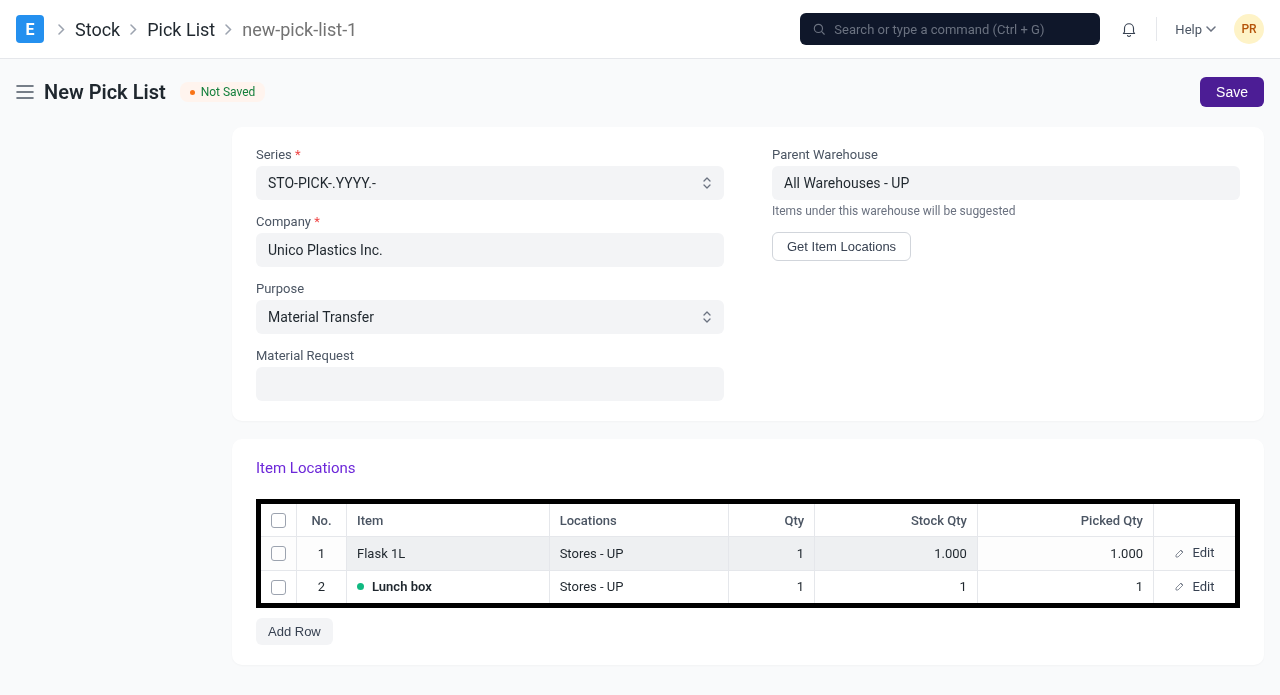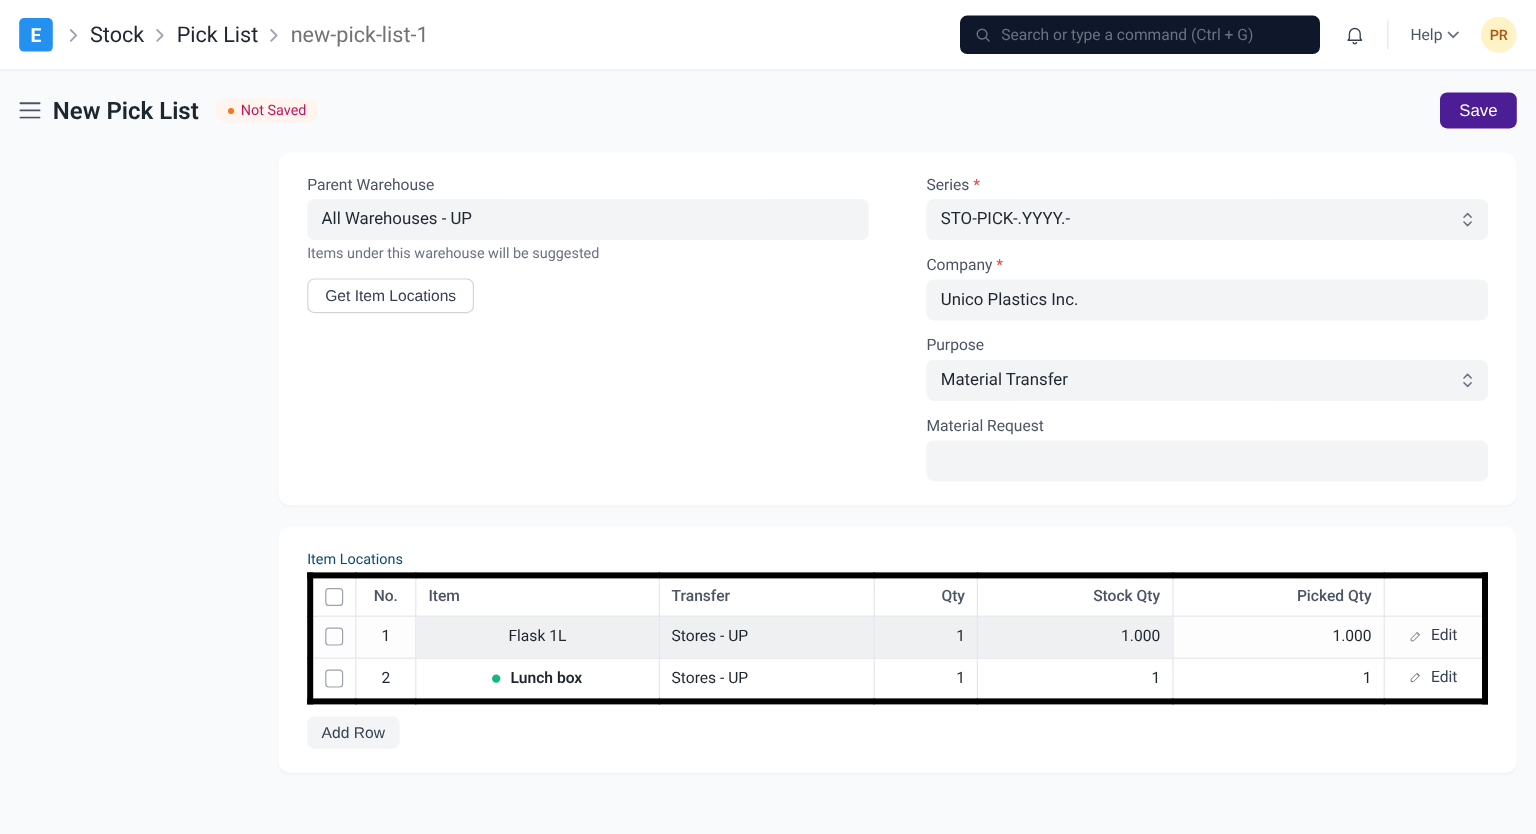--- a/index.html
+++ b/index.html
@@ -62,21 +62,21 @@
       overflow-y: auto;
     }
     .page-header {
       display: flex; align-items: center;
       padding: 18px 16px 20px 16px;
     }
     .menu-icon { margin-right: 10px; color: #4b5563; display:flex;}
     .page-title { font-size: 20px; font-weight: 600; margin-right: 14px; }
     .status-chip {
       background: #fff4ee;
-      color: #be185d;
+      color: #15803d;
       padding: 3px 10px; border-radius: 8px; font-size: 12px;
       display: flex; align-items: center; gap: 6px;
     }
     .status-chip::before { content: ""; width: 5px; height: 5px; border-radius: 50%; background: #f97316; }
     .btn-primary {
       background: #4c1d95; color: #fff; border: none;
       padding: 7px 16px; border-radius: 6px; font-size: 14px;
       cursor: pointer;
     }
     .card {
@@ -99,40 +99,40 @@
       padding: 0 12px; font-size: 14px; color: #1f272e;
       display:flex; align-items:center; justify-content: space-between;
     }
     .select .updown { color: #6b7280; display:flex; flex-direction:column; line-height:6px;}
     .help-text { font-size: 12px; color: #6b7280; margin-top: 4px;}
     .btn-secondary {
       background: #fff; border: 1px solid #d1d5db; border-radius: 6px;
       padding: 6px 14px; font-size: 13px; color: #374151; cursor: pointer;
       width: fit-content;
     }
-    .section-title { font-size: 12px; color: #0c4a6e; margin-bottom: 4px; }
+    .section-title { font-size: 15px; color: #6d28d9; margin-bottom: 22px; }
     table {
       width: 100%; border-collapse: collapse; font-size: 13px;
       border: 5px solid #000000; border-radius: 6px;
     }
     th, td {
       border: 1px solid #e5e7eb; padding: 8px 10px; text-align: left;
     }
     th { color: #4b5563; font-weight: 500; background: #fff;}
     .col-check { width: 38px; text-align:center;}
     .col-no { width: 50px; text-align:center;}
     .col-qty, .col-stock, .col-picked { text-align: right; }
     .col-edit { width: 84px; text-align:center;}
     .checkbox {
       width: 15px; height: 15px; border: 1.5px solid #9ca3af; border-radius: 3px;
       display: inline-block; vertical-align: middle;
     }
     .row-highlight td { background: #fdfdfd; }
     .row-highlight td.shadecell { background: #eef0f2; }
-    .item-cell { display:flex; align-items:center; gap:8px;justify-content:center;}
+    .item-cell { display:flex; align-items:center; gap:8px;}
     .dot-green { width: 7px; height: 7px; border-radius: 50%; background: #10b981; flex-shrink:0;}
     .bold { font-weight: 600; }
     .edit-btn {
       display: inline-flex; align-items: center; gap: 6px;
       color: #374151; cursor: pointer; font-size: 13px;
     }
     .add-row-btn {
       margin-top: 10px;
       background: #f3f4f6; border: none; border-radius: 6px;
       padding: 6px 12px; font-size: 13px; color: #374151; cursor: pointer;
@@ -205,30 +205,20 @@
     <h1 class="page-title">New Pick List</h1>
     <span class="status-chip">Not Saved</span>
     <div style="flex:1"></div>
     <button class="btn-primary">Save</button>
   </div>
 
   <div class="card">
     <div class="form-grid">
       <div class="form-col">
         <div class="field">
-          <label>Parent Warehouse</label>
-          <div class="input">
-            <span>All Warehouses - UP</span>
-          </div>
-          <div class="help-text">Items under this warehouse will be suggested</div>
-        </div>
-        <button class="btn-secondary">Get Item Locations</button>
-      </div>
-      <div class="form-col">
-        <div class="field">
           <label><span>Series</span> <span class="req">*</span></label>
           <div class="select">
             <span>STO-PICK-.YYYY.-</span>
             <span class="updown">
               <svg width="10" height="14" viewBox="0 0 10 14" fill="none">
                   <path d="M2 5l3-3 3 3M2 9l3 3 3-3" stroke="#6b7280" stroke-width="1.3" stroke-linecap="round" stroke-linejoin="round"></path>
                 </svg>
             </span>
           </div>
         </div>
@@ -249,32 +239,42 @@
             </span>
           </div>
         </div>
         <div class="field">
           <label>Material Request</label>
           <div class="input">
             <span></span>
           </div>
         </div>
       </div>
+      <div class="form-col">
+        <div class="field">
+          <label>Parent Warehouse</label>
+          <div class="input">
+            <span>All Warehouses - UP</span>
+          </div>
+          <div class="help-text">Items under this warehouse will be suggested</div>
+        </div>
+        <button class="btn-secondary">Get Item Locations</button>
+      </div>
     </div>
   </div>
 
   <div class="card">
     <div class="section-title">Item Locations</div>
     <table>
       <thead>
         <tr>
           <th class="col-check"><span class="checkbox"></span></th>
           <th class="col-no">No.</th>
           <th>Item</th>
-          <th>Transfer</th>
+          <th>Locations</th>
           <th class="col-qty">Qty</th>
           <th class="col-stock">Stock Qty</th>
           <th class="col-picked">Picked Qty</th>
           <th class="col-edit"></th>
         </tr>
       </thead>
       <tbody id="locations-body">
           <tr class="row-highlight">
             <td class="col-check"><span class="checkbox"></span></td>
             <td class="col-no">1</td>

